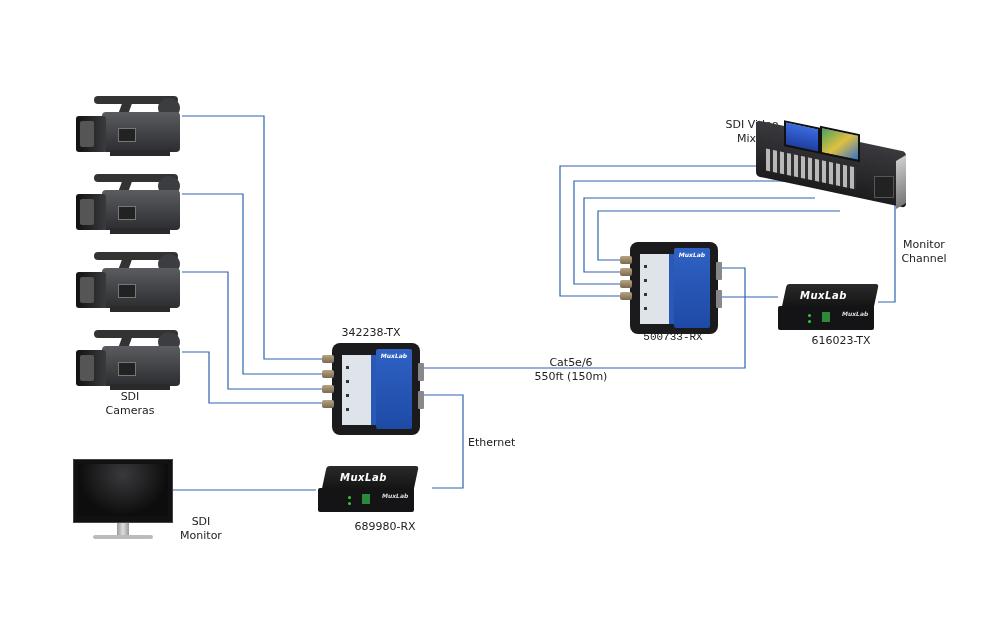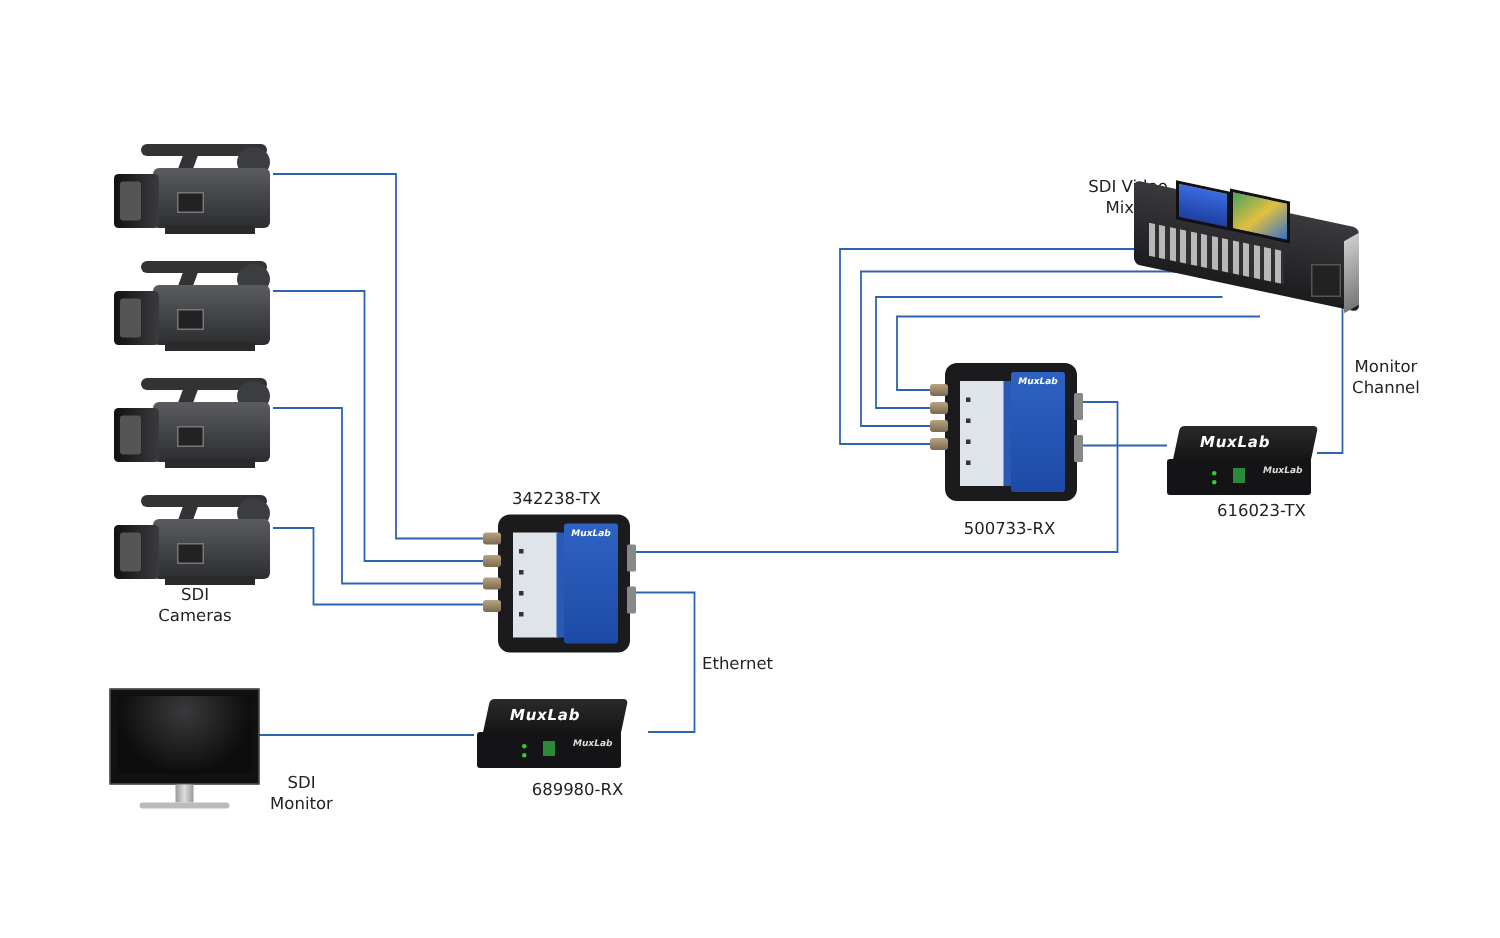--- a/index.html
+++ b/index.html
@@ -147,21 +147,21 @@
         <i></i>
         <i></i>
       </div>
     <div class="vert-blue"></div>
     <div class="blue">
         <div class="brand">MuxLab</div>
       </div>
     <div class="rj" style="top:20px;"></div>
       <div class="rj" style="top:48px;"></div>
   </div>
-  <div class="lbl" style="left:628px;top:346px;width:90px;">500733-RX</div>
+  <div class="lbl" style="left:628px;top:330px;width:90px;font-family:Liberation Mono, monospace;">500733-RX</div>
 
   <div class="ext" style="left:318px;top:466px;">
     <div class="top"></div>
       <div class="front"></div>
     <div class="brand">MuxLab</div>
     <div class="brand2">MuxLab</div>
     <div class="led" style="left:30px;top:30px;"></div>
       <div class="led" style="left:30px;top:36px;"></div>
     <div class="dip"></div>
   </div>
@@ -185,20 +185,22 @@
       <div class="scr1"></div>
       <div class="scr2"></div>
       <div class="btns"></div>
       <div class="tbar"></div>
       <div class="side"></div>
   </div>
 
   <div class="lbl" style="left:896px;top:238px;width:56px;">Monitor
 Channel</div>
 
+  <div class="lbl" style="left:516px;top:356px;width:110px;">Cat5e/6
+550ft (150m)</div>
 
   <div class="lbl" style="left:468px;top:436px;width:60px;text-align:left;">Ethernet</div>
 
   <div class="monitor" style="left:73px;top:459px;">
     <div class="screen"></div>
       <div class="neck"></div>
       <div class="foot"></div>
   </div>
   <div class="lbl" style="left:176px;top:515px;width:50px;">SDI
 Monitor</div>

